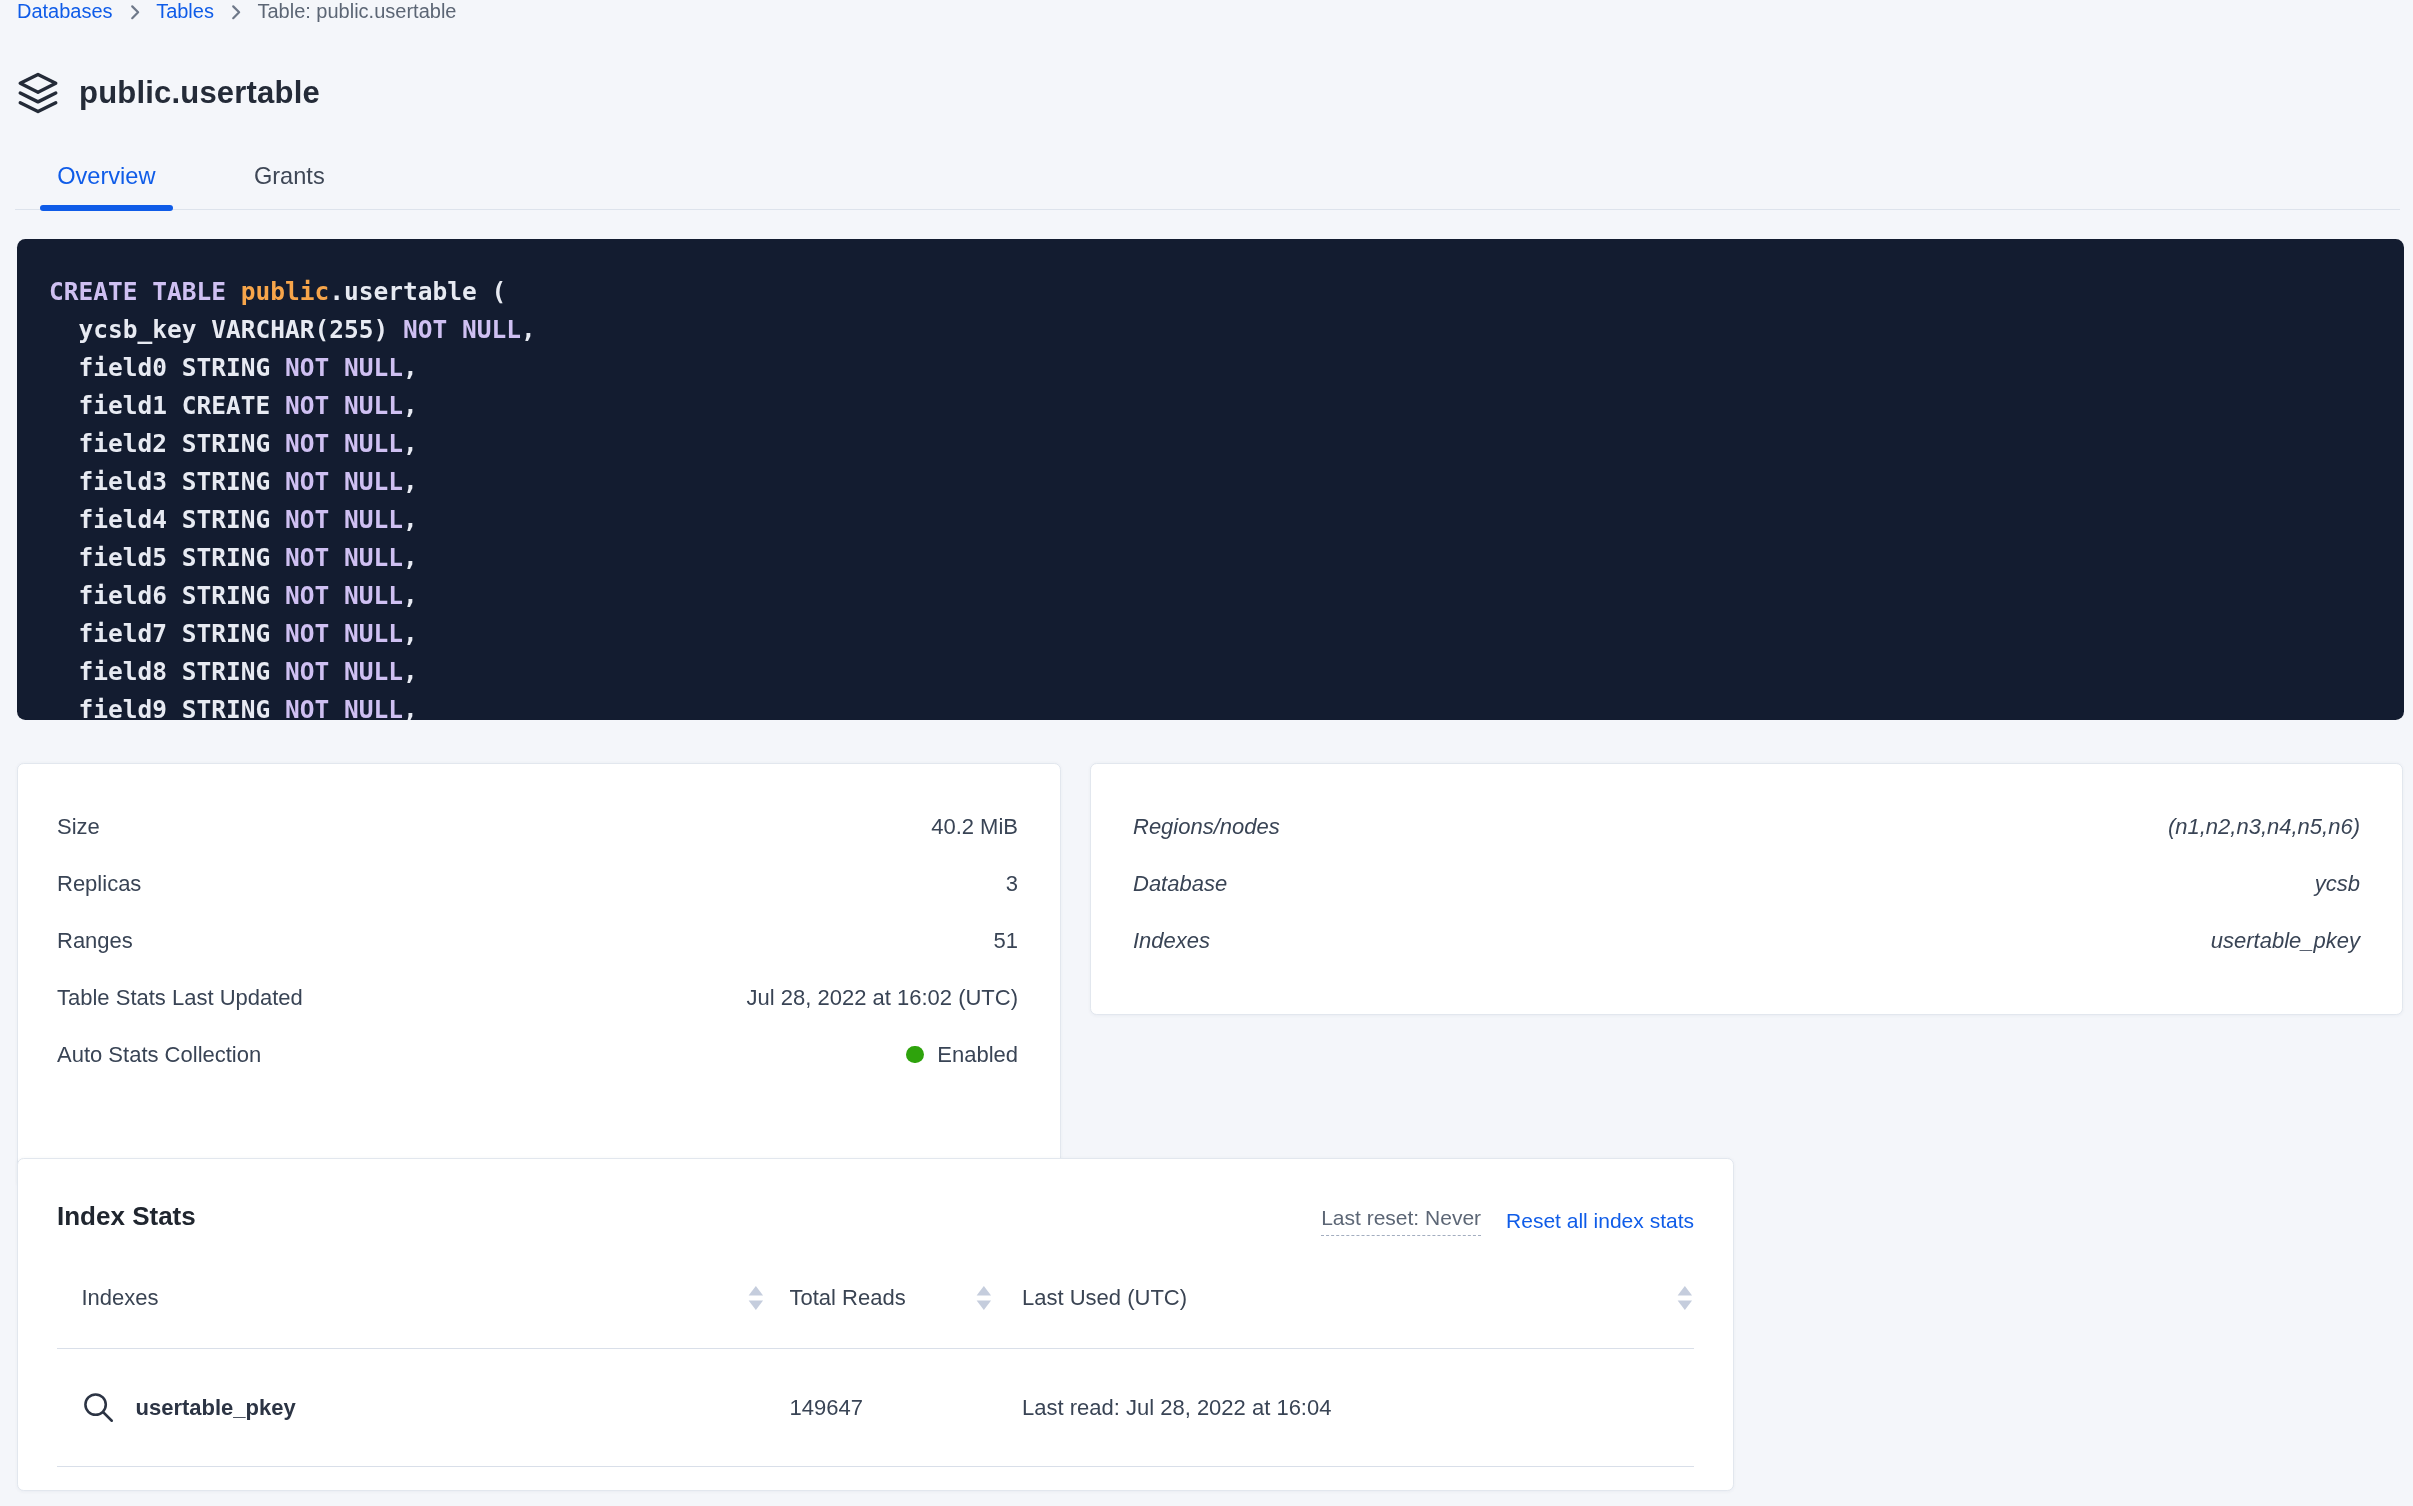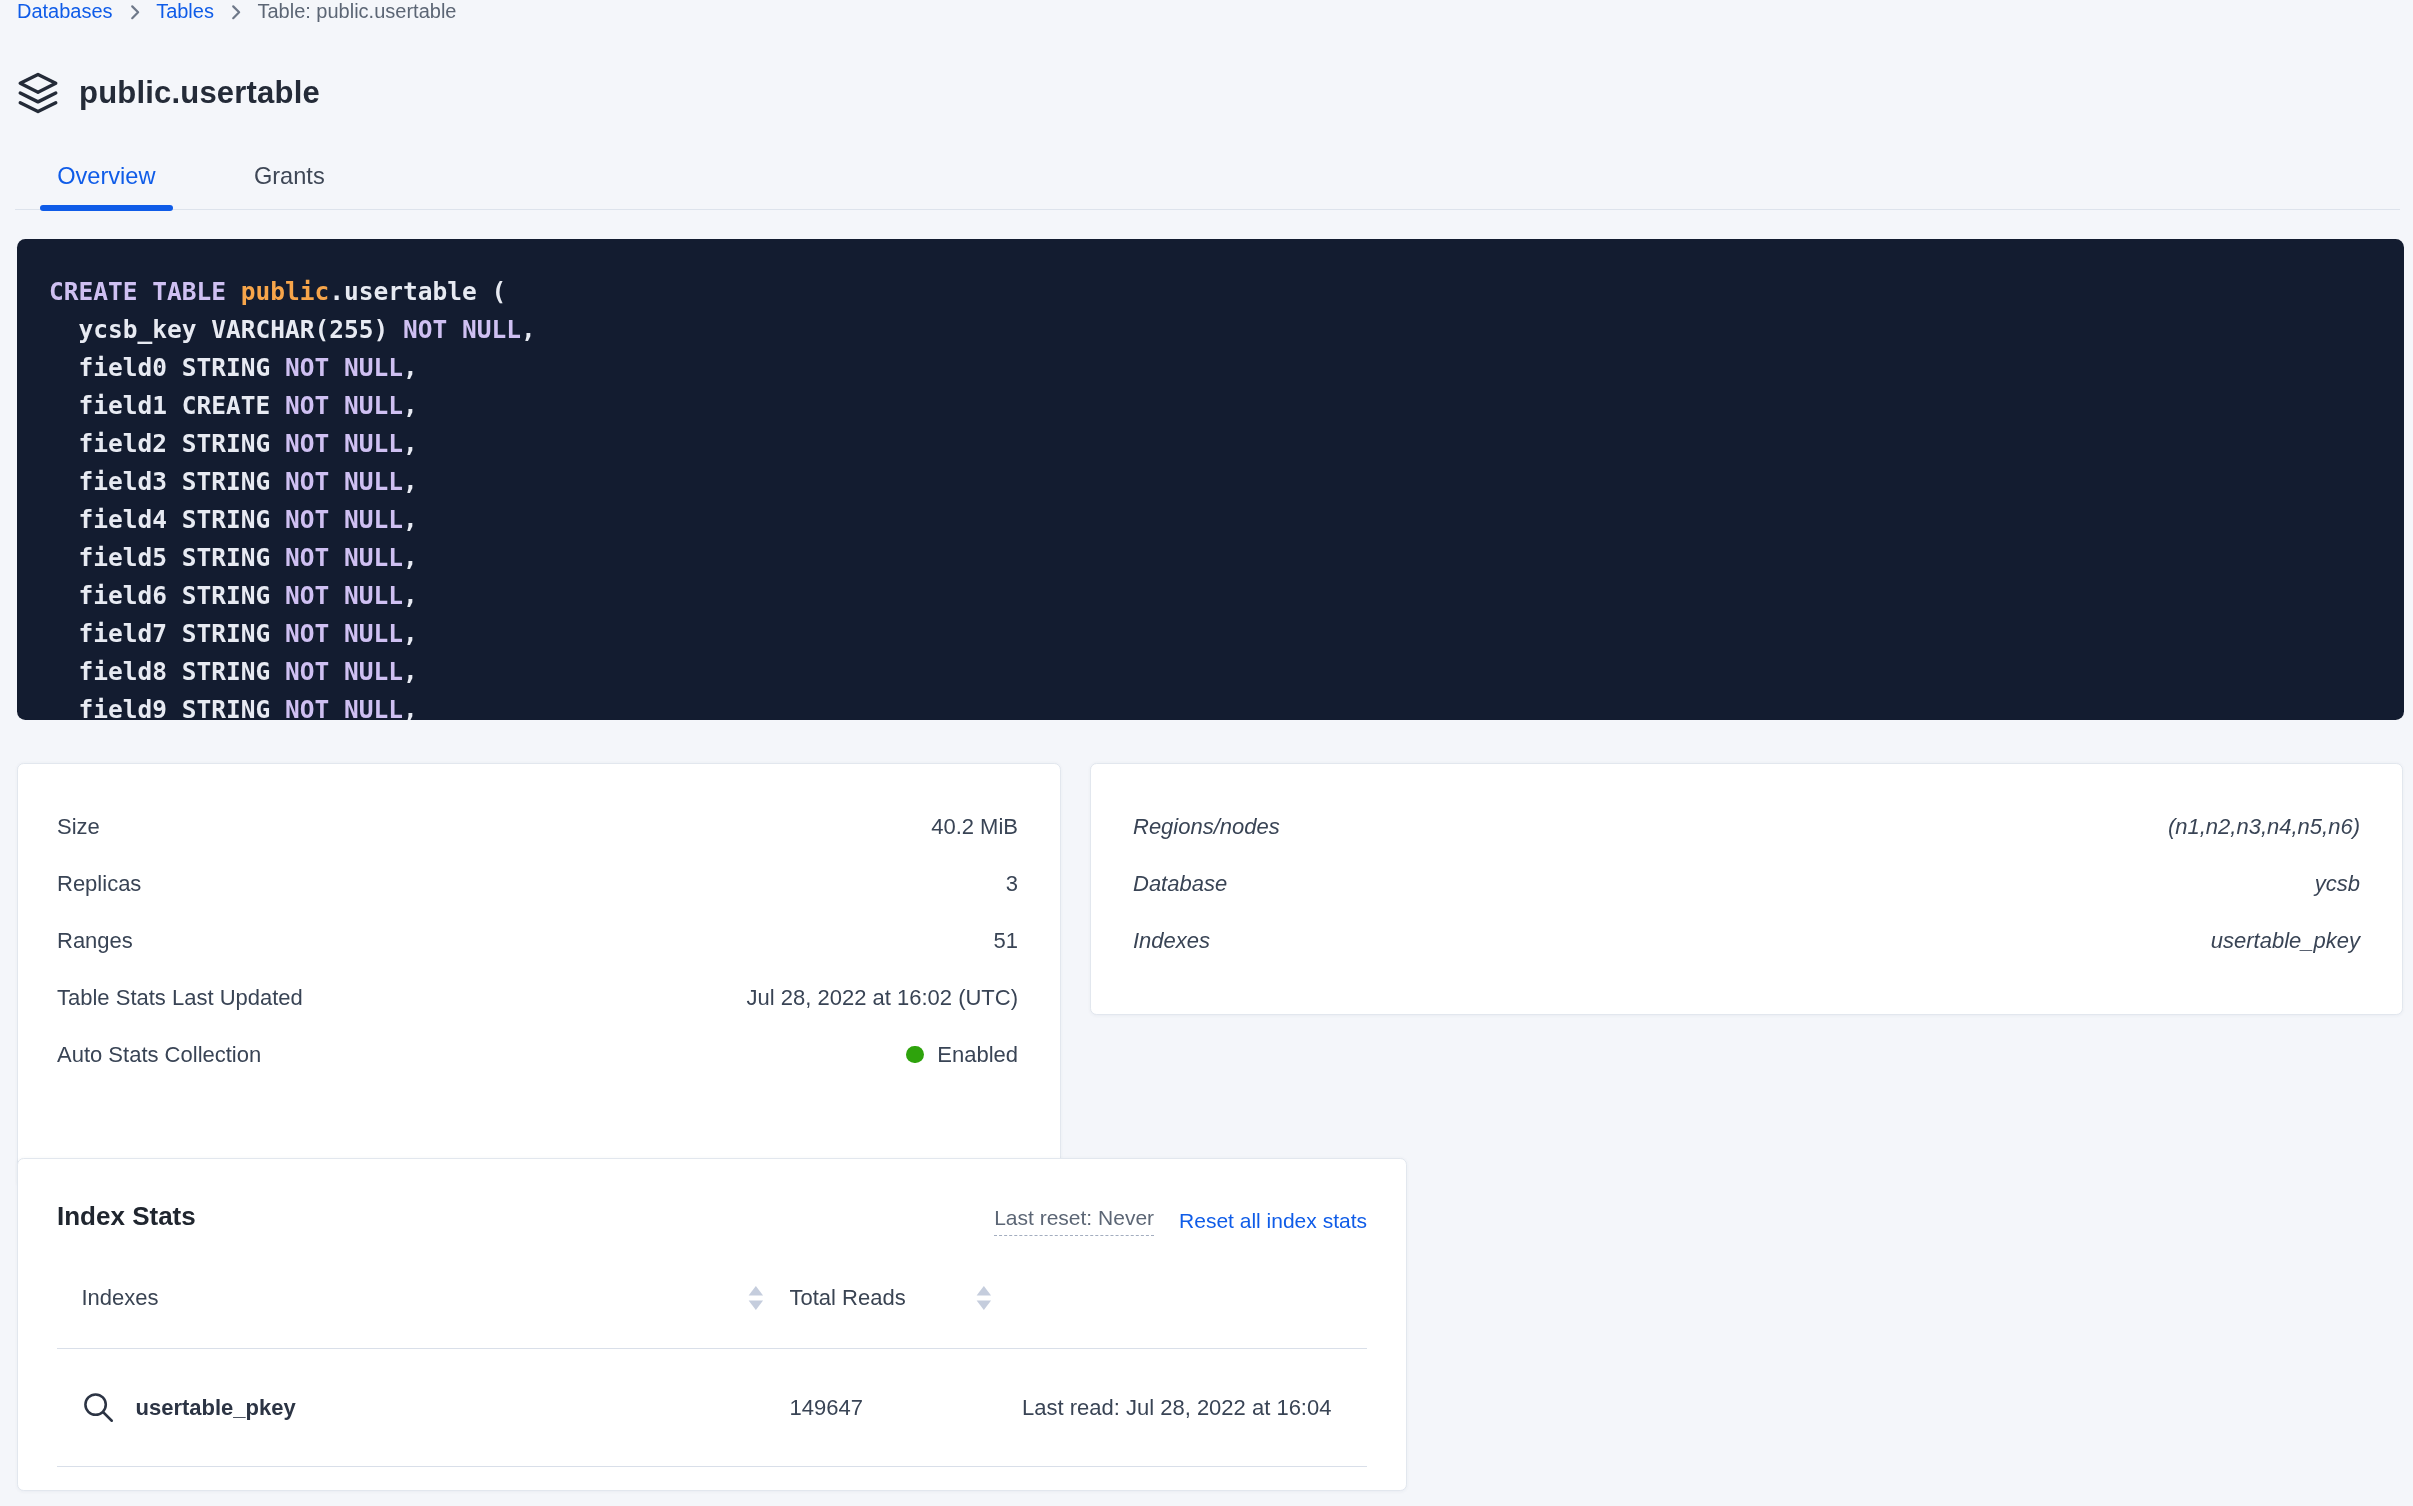--- a/index.html
+++ b/index.html
@@ -92,21 +92,21 @@
     height:57px;display:flex;justify-content:space-between;align-items:center;
     font-size:22px;color:var(--text);
   }
   .detail-value{display:flex;align-items:center;}
   .status-dot{
     width:17.7px;height:17.7px;border-radius:50%;
     background:var(--green);display:inline-block;margin-right:13.5px;
   }
 
   
-  .index-card{left:17px;top:1158px;width:1390px;height:333px;padding:0;}
+  .index-card{left:17px;top:1158px;width:1717px;height:333px;padding:0;}
   .index-head{
     height:89px;padding:42px 39px 0 39px;
     display:flex;justify-content:space-between;align-items:flex-start;
   }
   .index-title{font-size:26px;font-weight:700;color:#20262f;}
   .index-head-right{display:flex;align-items:center;gap:25px;font-size:21px;padding-top:5px;}
   .last-reset{color:var(--muted);border-bottom:1.7px dashed #a3adbf;padding-bottom:5px;}
   .reset-link{color:var(--blue);cursor:pointer;}
 
   .index-table{margin:0 39px;}
@@ -248,20 +248,31 @@
           <span>Total Reads</span>
 
   <span class="sort-icon">
     <svg width="17.7" height="28" viewBox="0 0 22 34" xmlns="http://www.w3.org/2000/svg">
       <polygon points="11,2 20,14 2,14" fill="currentColor"></polygon>
       <polygon points="2,20 20,20 11,32" fill="currentColor"></polygon>
     </svg>
   </span>
 
         </div>
+        <div class="cx3">
+          <span>Last Used (UTC)</span>
+
+  <span class="sort-icon">
+    <svg width="17.7" height="28" viewBox="0 0 22 34" xmlns="http://www.w3.org/2000/svg">
+      <polygon points="11,2 20,14 2,14" fill="currentColor"></polygon>
+      <polygon points="2,20 20,20 11,32" fill="currentColor"></polygon>
+    </svg>
+  </span>
+
+        </div>
       </div>
       <div id="ix-body">
           <div class="ix-row">
             <div class="cx1">
   <span class="mag-icon">
     <svg width="34" height="34" viewBox="0 0 40 40" xmlns="http://www.w3.org/2000/svg">
       <circle cx="16" cy="16" r="12" fill="none" stroke="currentColor" stroke-width="3"></circle>
       <line x1="25" y1="25" x2="35" y2="35" stroke="currentColor" stroke-width="3" stroke-linecap="round"></line>
     </svg>
   </span>

